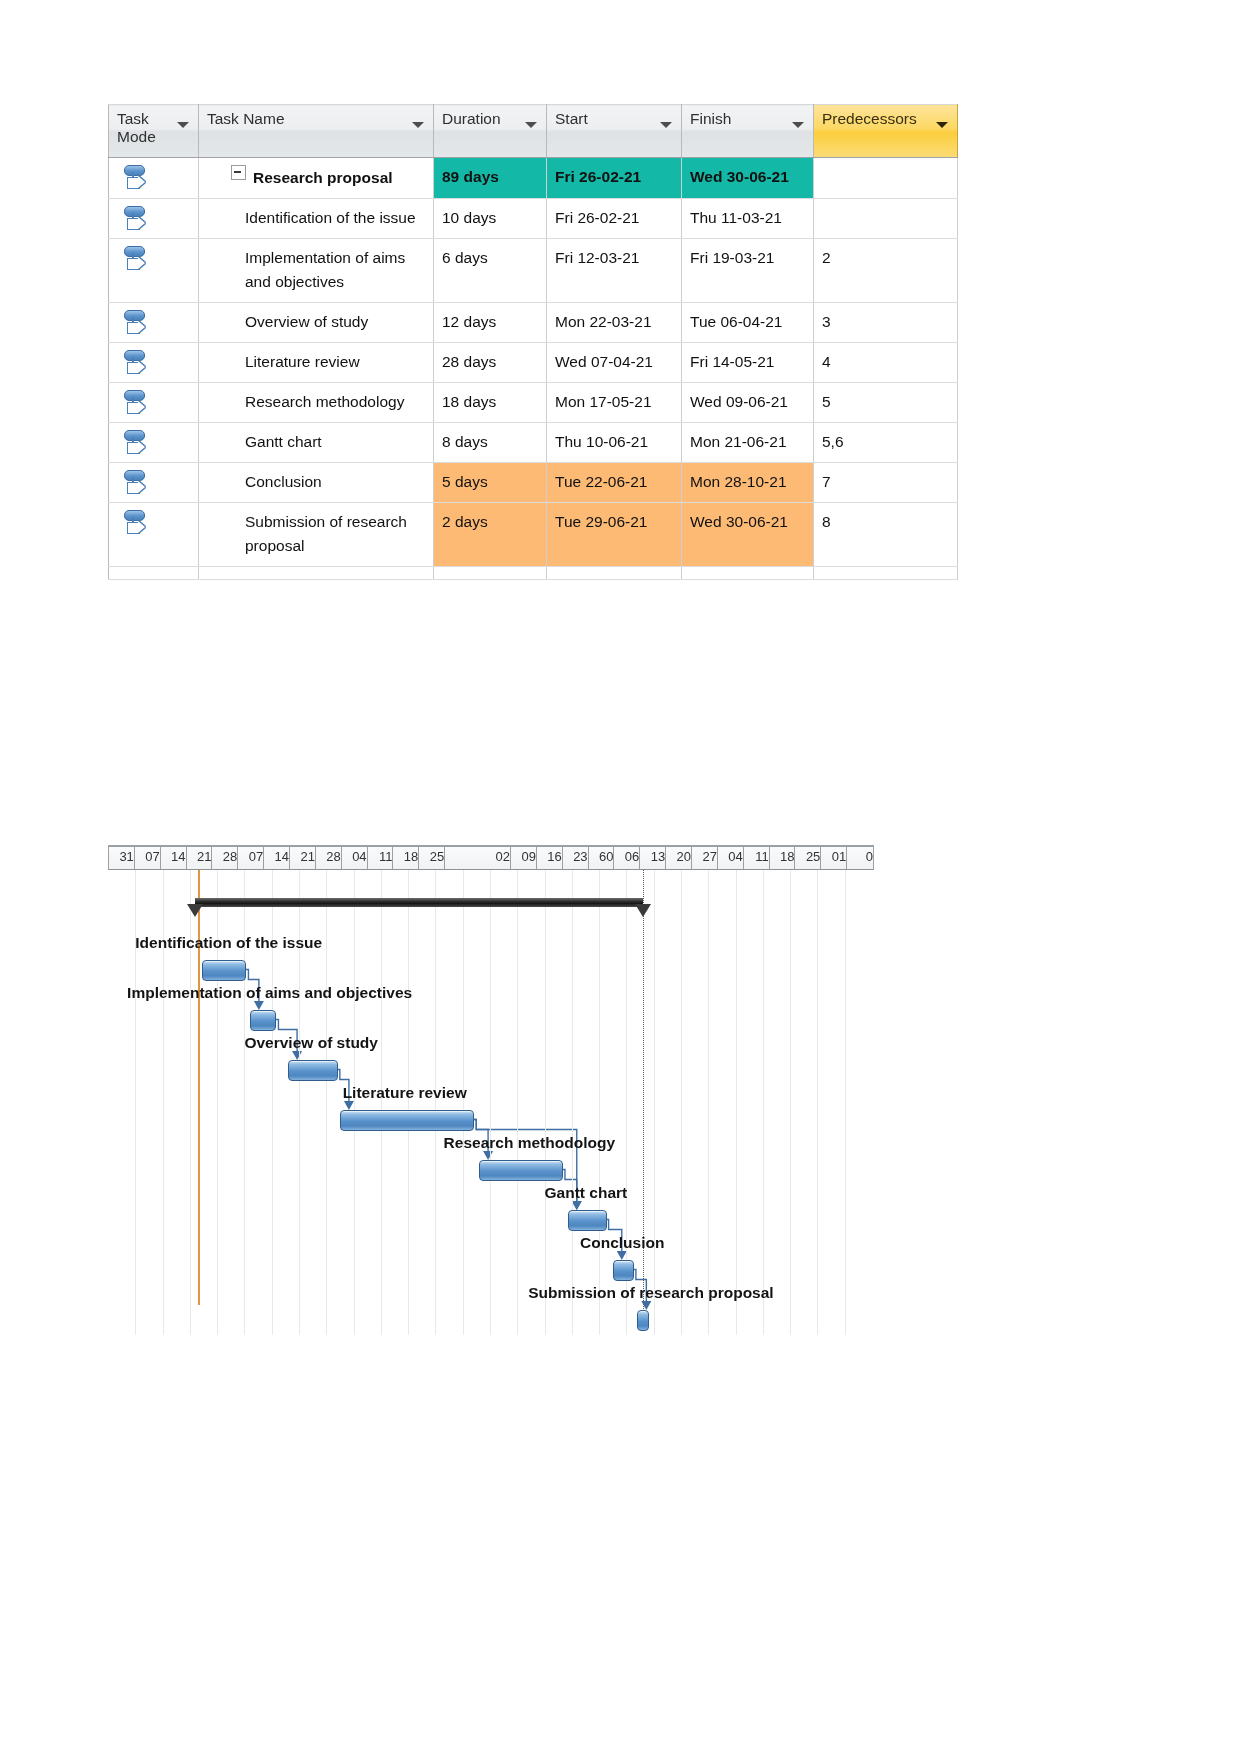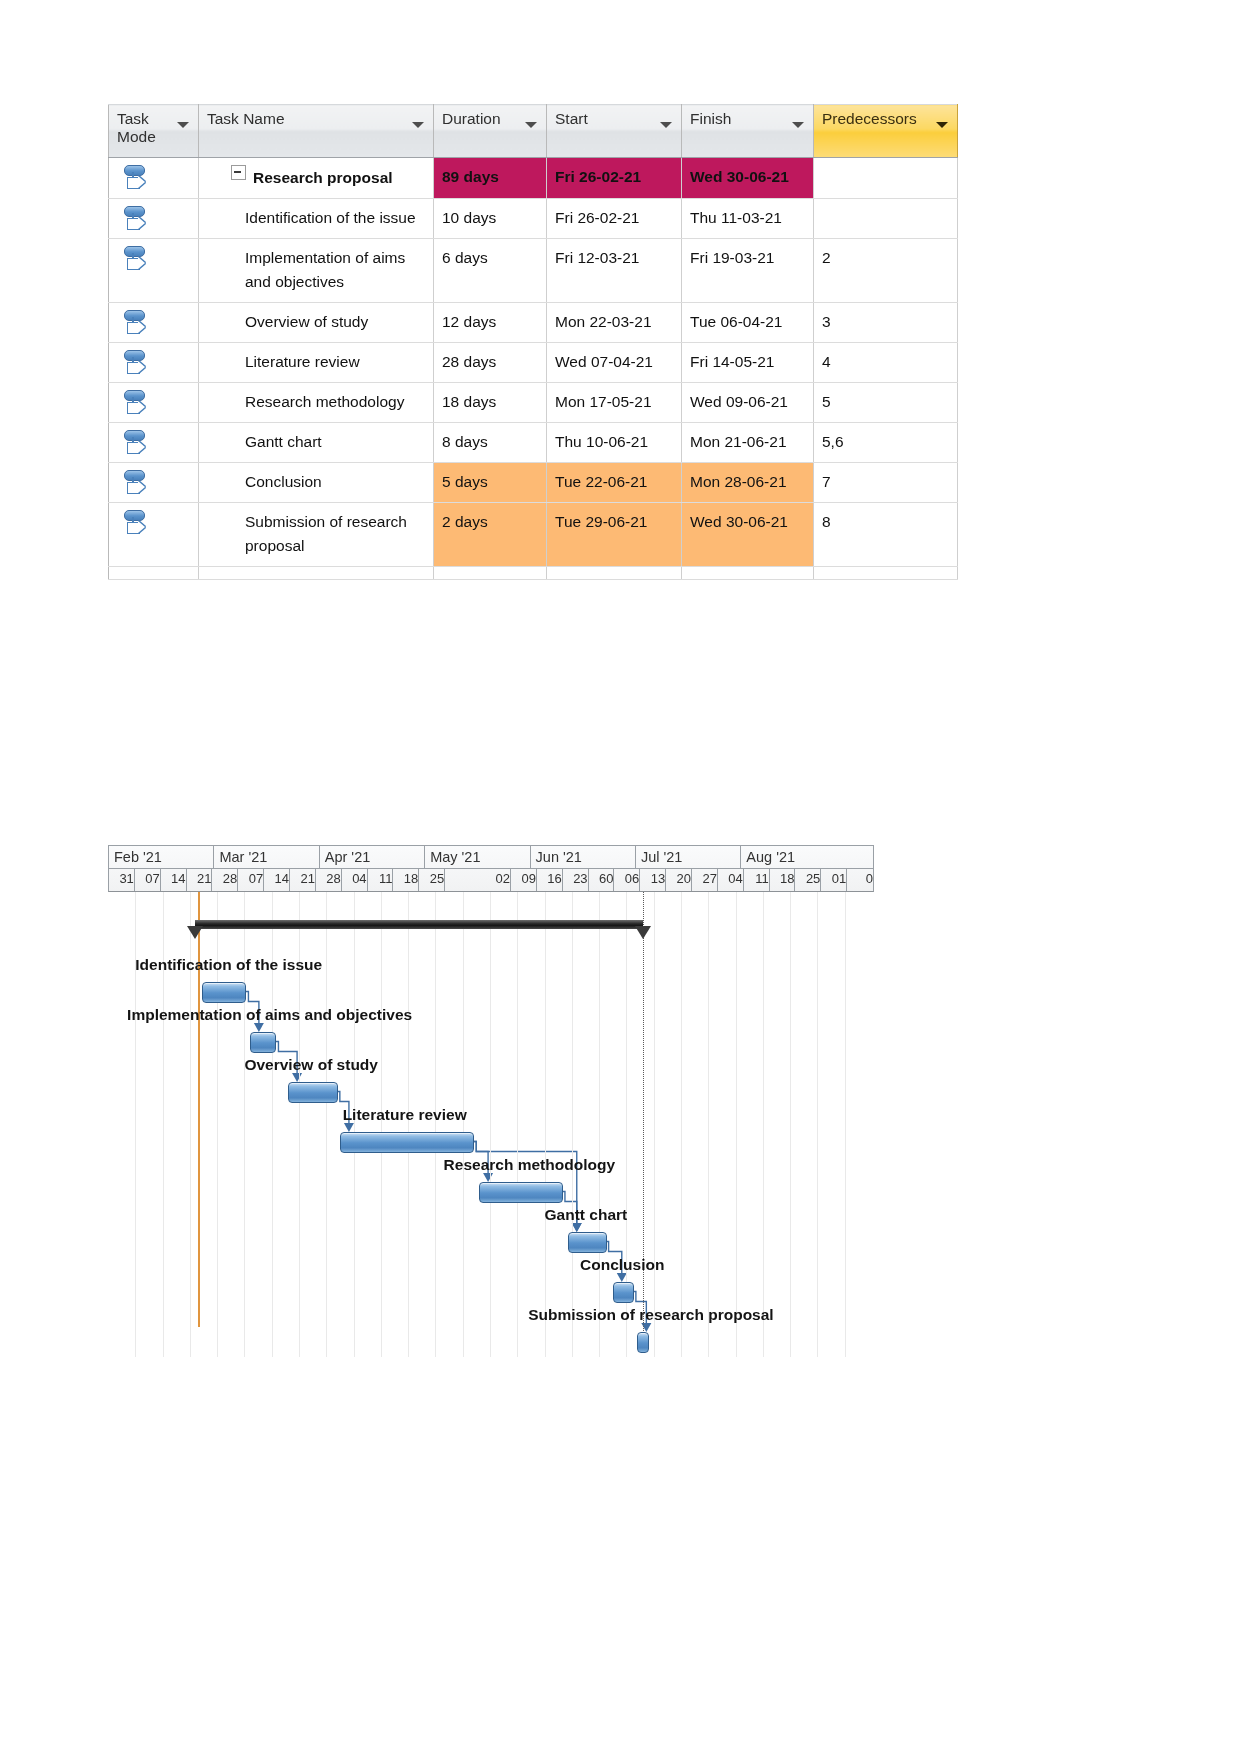--- a/index.html
+++ b/index.html
@@ -61,21 +61,21 @@
     font-size:15.5px;
     padding:7px 8px 8px 8px;
     vertical-align:top;
     background:#ffffff;
     line-height:24px;
     color:#111;
   }
   #sheet td.mode{ background:#ffffff; padding:6px 0 0 14px;}
   #sheet tr.summary td{ font-weight:bold; }
   #sheet td.hl{ background:#fdba74; }
-  #sheet tr.summary td.hl{ background:#be185d;margin-top:20px; }
+  #sheet tr.summary td.hl{ background:#14b8a6;margin-top:20px; }
   #sheet td.name{ padding-left:32px; }
   #sheet td.name.indent{ padding-left:46px; }
   #sheet tr.pad td{height:12px;padding:0;border-bottom:1px solid #dcdcdc;}
 
   
   .modeicon{position:relative;width:26px;height:26px;display:block;}
   .modeicon .bar{
     position:absolute;left:1px;top:1px;width:19px;height:9px;border-radius:5px;
     background:linear-gradient(to bottom,#9cc3e8 0%,#5b93cc 55%,#4a81bb 100%);
     border:1px solid #3f6ea3;
@@ -316,21 +316,21 @@
             <span class="modeicon">
               <span class="bar"></span>
               <span class="stem"></span>
               <span class="arr"></span>
               <span class="arrtip"></span>
             </span>
           </td>
           <td class="name indent"><span>Conclusion</span></td>
           <td class="dur hl"><span>5 days</span></td>
           <td class="start hl"><span>Tue 22-06-21</span></td>
-          <td class="finish hl"><span>Mon 28-06-21</span></td>
+          <td class="finish hl"><span>Mon 28-10-21</span></td>
           <td class="pred"><span>7</span></td>
         </tr>
         <tr>
           <td class="mode">
             <span class="modeicon">
               <span class="bar"></span>
               <span class="stem"></span>
               <span class="arr"></span>
               <span class="arrtip"></span>
             </span>
@@ -348,29 +348,20 @@
           <td></td>
           <td></td>
           <td></td>
         </tr>
       </tbody>
   </table>
 </div>
 
 <div id="gantt">
   <div id="tl">
-    <div class="tlrow tlmonths" id="tl-months">
-        <div class="mcell" style="width: 109.143px;">Feb '21</div>
-        <div class="mcell" style="width: 109.143px;">Mar '21</div>
-        <div class="mcell" style="width: 109.143px;">Apr '21</div>
-        <div class="mcell" style="width: 109.143px;">May '21</div>
-        <div class="mcell" style="width: 109.143px;">Jun '21</div>
-        <div class="mcell" style="width: 109.143px;">Jul '21</div>
-        <div class="mcell" style="width: 136.429px;">Aug '21</div>
-      </div>
     <div class="tlrow tlweeks" id="tl-weeks">
         <div class="wcell" style="width: 27.2857px;">31</div>
         <div class="wcell" style="width: 27.2857px;">07</div>
         <div class="wcell" style="width: 27.2857px;">14</div>
         <div class="wcell" style="width: 27.2857px;">21</div>
         <div class="wcell" style="width: 27.2857px;">28</div>
         <div class="wcell" style="width: 27.2857px;">07</div>
         <div class="wcell" style="width: 27.2857px;">14</div>
         <div class="wcell" style="width: 27.2857px;">21</div>
         <div class="wcell" style="width: 27.2857px;">28</div>

